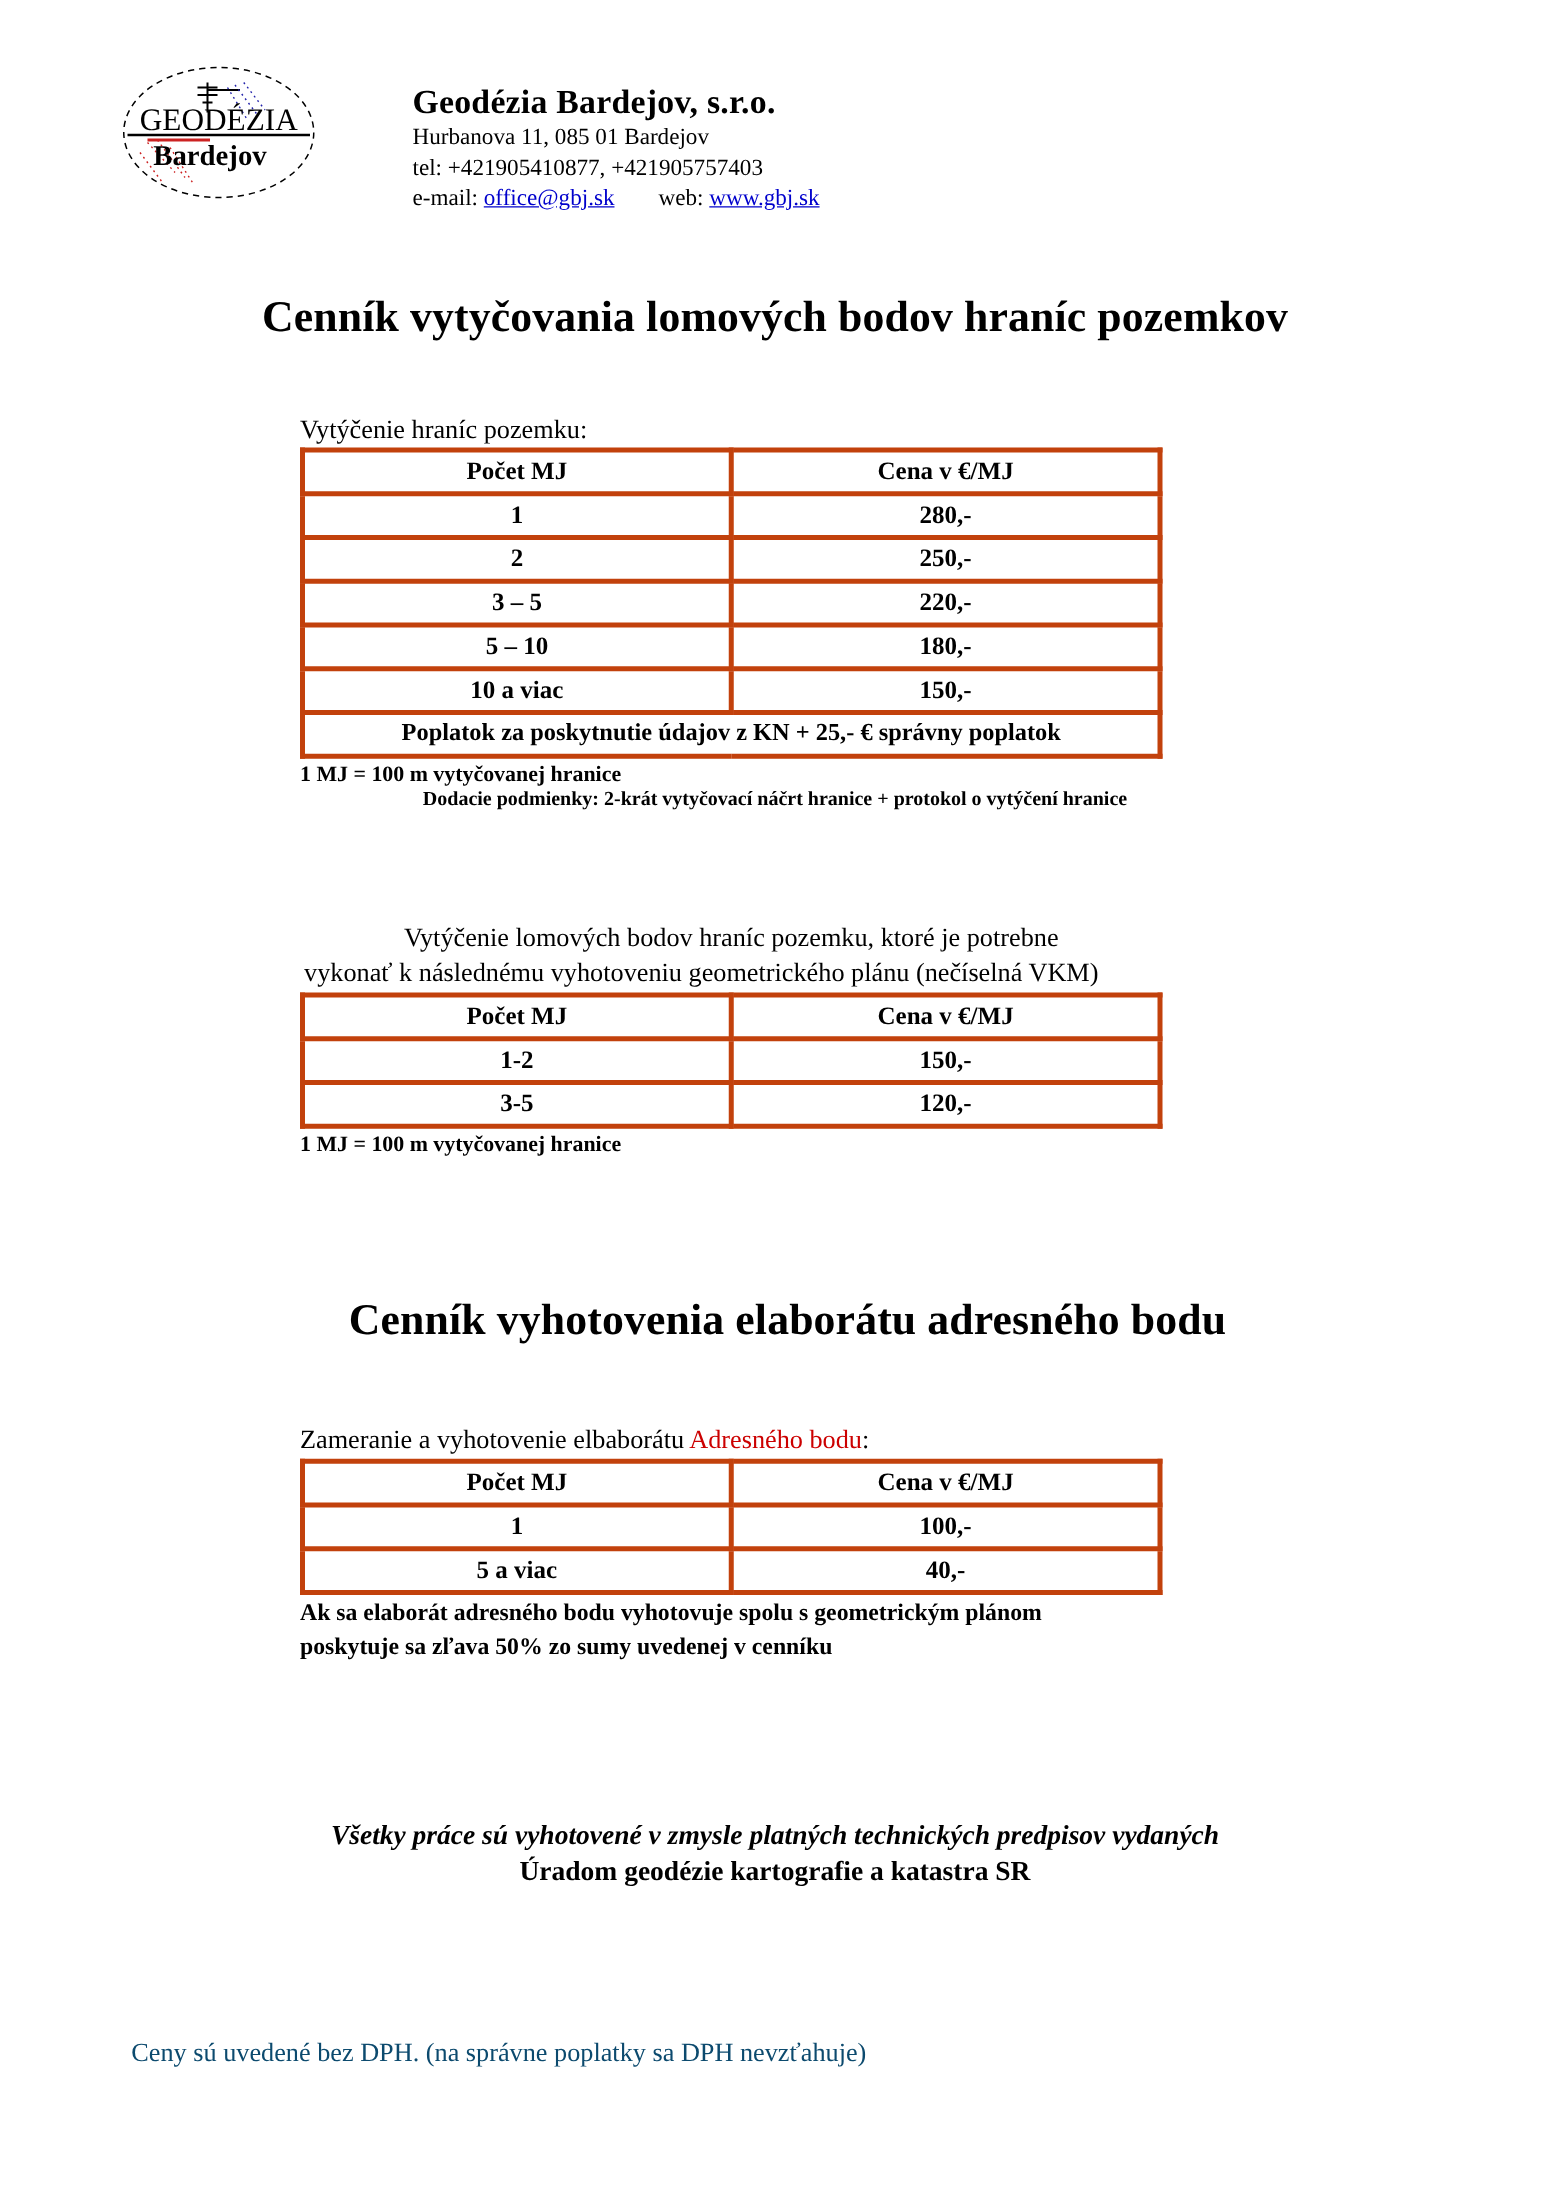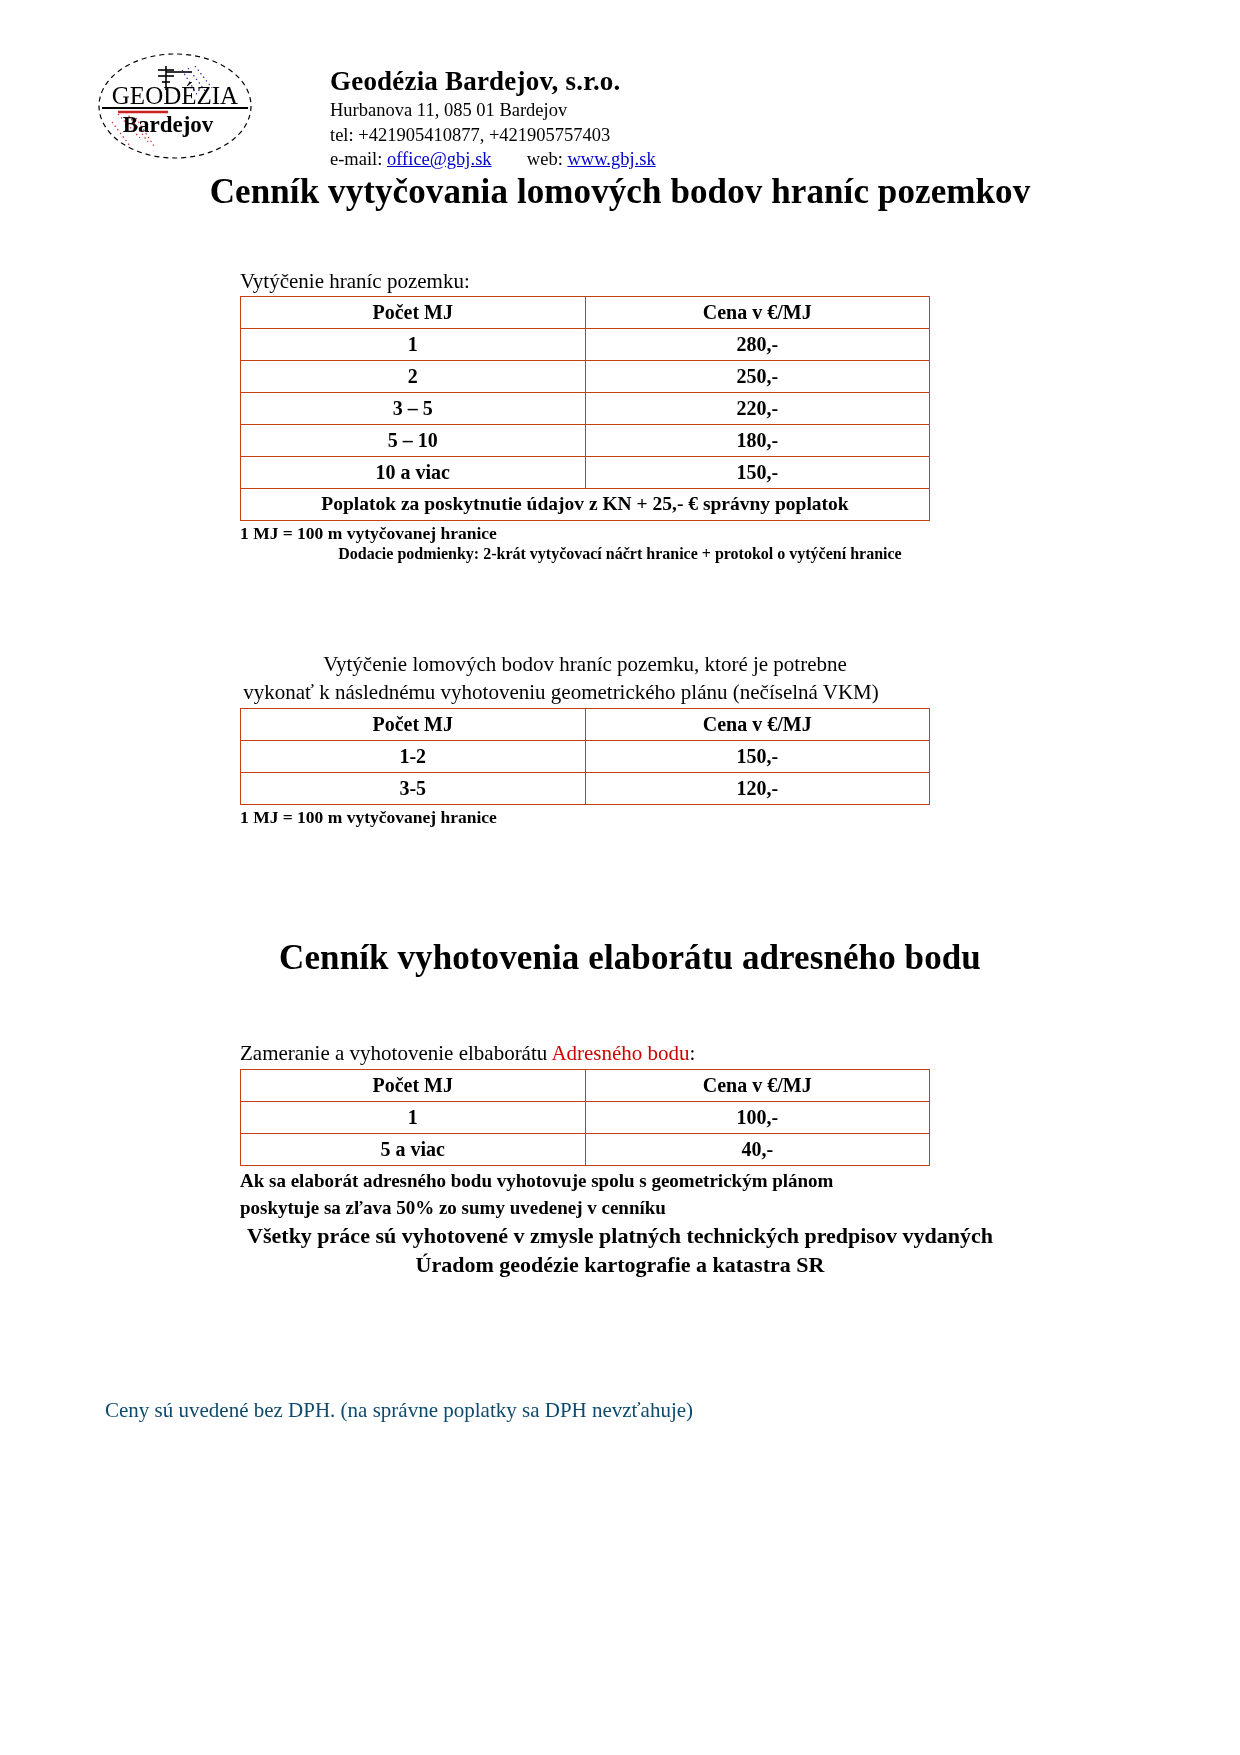--- a/index.html
+++ b/index.html
@@ -65,21 +65,21 @@
   }
   .gap-web { display: inline-block; width: 26px; }
 
   
   .doc-title {
     text-align: center;
     font-size: 35px;
     font-weight: bold;
     letter-spacing: 0.1px;
   }
-  #title-1 { }
+  #title-1 { margin-top: 62px; }
   #title-2 { margin-top: 0; }
 
   
   .section {
     width: 690px;
     margin-left: 240px;
   }
   .section-heading {
     font-size: 21px;
     font-weight: normal;
@@ -88,21 +88,21 @@
   }
   .section-heading.center { text-align: center; }
   .heading-red { color: #cc0000; }
 
   table.price {
     border-collapse: collapse;
     width: 100%;
     table-layout: fixed;
   }
   table.price td {
-    border: 1px solid #c2410c;
+    border: 4px solid #c2410c;
     font-size: 20px;
     font-weight: bold;
     text-align: center;
     padding: 3px 0 4px 0;
     line-height: 1.2;
   }
   table.price td.head { font-weight: bold; }
   table.price td.wide {
     font-size: 19.5px;
     padding: 3px 0 4px 0;
@@ -273,18 +273,18 @@
         <tr>
           <td>5 a viac</td>
           <td>40,-</td>
         </tr>
       </tbody>
     </table>
     <div class="note-plain">Ak sa elaborát adresného bodu vyhotovuje spolu s geometrickým plánom</div>
     <div class="note-plain">poskytuje sa zľava 50% zo sumy uvedenej v cenníku</div>
   </div>
 
-  <div class="closing" style="">Všetky práce sú vyhotovené v zmysle platných technických predpisov  vydaných</div>
+  <div class="closing" style="margin-top:122px;font-style:italic;">Všetky práce sú vyhotovené v zmysle platných technických predpisov  vydaných</div>
   <div class="closing">Úradom geodézie kartografie a katastra SR</div>
 
   <div class="vat-note" style="margin-top:118px;">Ceny sú uvedené bez DPH. (na správne poplatky sa DPH nevzťahuje)</div>
 
 </div>
 
 </body></html>

